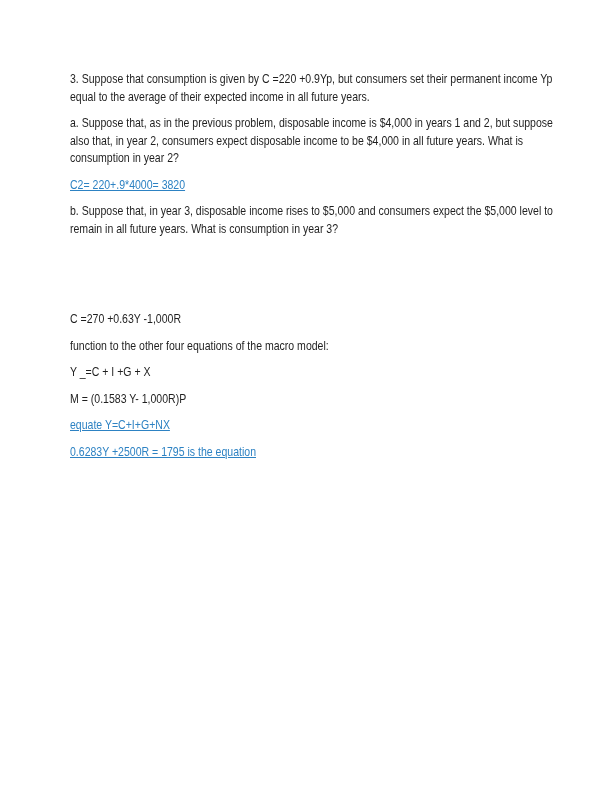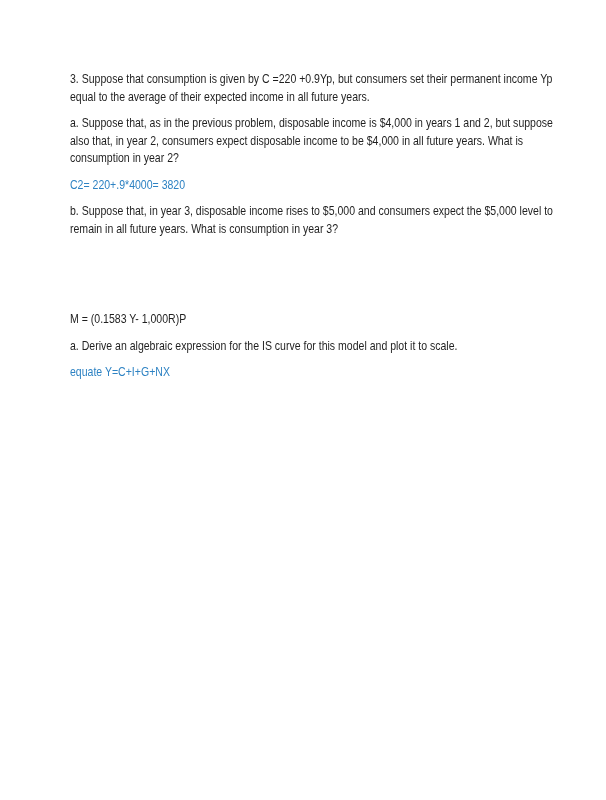--- a/index.html
+++ b/index.html
@@ -20,21 +20,21 @@
     line-height: 17.5px;
     color: var(--text-color, #1f1f1f);
   }
   .para { margin: 0 0 9px 0; }
   .line {
     display: block;
     white-space: pre;
     transform: scaleX(0.78);
     transform-origin: 0 50%;
   }
-  .answer { color: var(--answer-color, #2d82c3); }
+  .answer { color: var(--answer-color, #2d82c3); text-decoration: underline; }
   .gap { height: 64px; }
 </style>
 </head>
 <body>
 
 <div class="page">
 
   <div class="para">
     <span class="line">3. Suppose that consumption is given by C =220 +0.9Yp, but consumers set their permanent income Yp</span>
     <span class="line">equal to the average of their expected income in all future years.</span>
@@ -52,35 +52,44 @@
 
   <div class="para">
     <span class="line">b. Suppose that, in year 3, disposable income rises to $5,000 and consumers expect the $5,000 level to</span>
     <span class="line">remain in all future years. What is consumption in year 3?</span>
   </div>
 
 
   <div class="gap"></div>
 
 
+  <div class="para">
+    <span class="line">C =270 +0.63Y -1,000R</span>
+  </div>
 
 
+  <div class="para">
+    <span class="line">function to the other four equations of the macro model:</span>
+  </div>
 
+  <div class="para">
+    <span class="line">Y _=C + I +G + X</span>
+  </div>
 
   <div class="para">
     <span class="line">M = (0.1583 Y- 1,000R)P</span>
   </div>
 
 
 
 
-  <div class="para">
-    <span class="line">a. Derive an algebraic expression for the IS curve for this model and plot it to scale.</span>
-  </div>
 
   <div class="para answer">
     <span class="line">equate Y=C+I+G+NX</span>
   </div>
 
 
 
+  <div class="para answer">
+    <span class="line">0.6283Y +2500R = 1795 is the equation</span>
+  </div>
 
 </div>
 
 </body></html>

